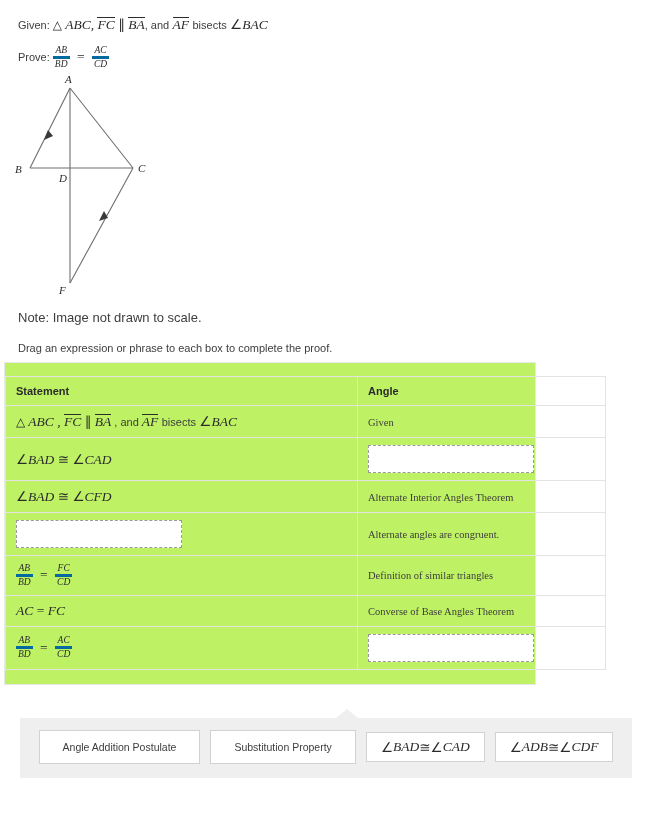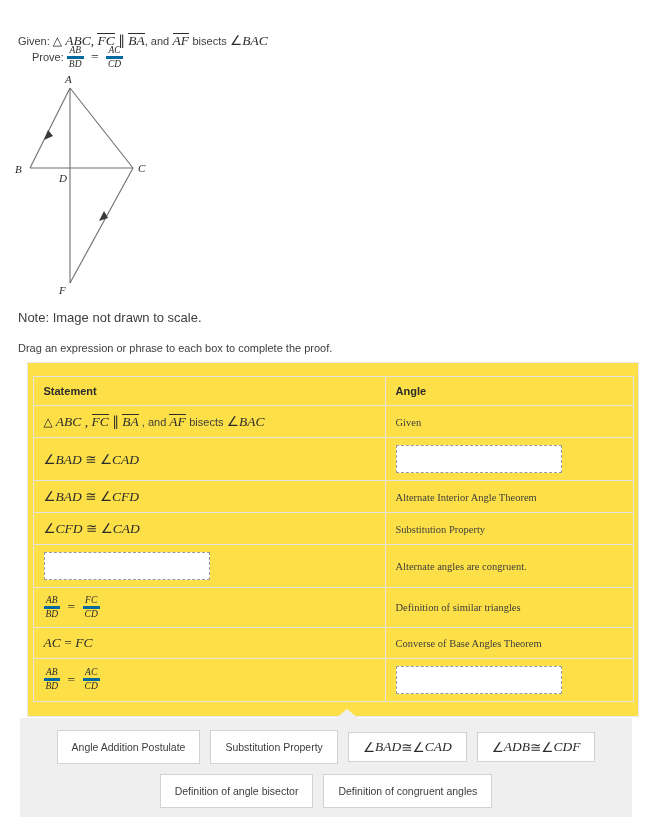--- a/index.html
+++ b/index.html
@@ -41,25 +41,25 @@
     line-height: 1.15;
     font-family: "Liberation Serif", serif;
   }
   .frac .num { display: block; padding: 0 2px; }
   .frac .den { display: block; padding: 0 2px; border-top: 3px solid #0369a1; }
   .eq { font-style: normal; padding: 0 4px; vertical-align: middle; }
 
   
   #given-line {
     position: absolute;
-    left: 18px; top: 32px;
+    left: 18px; top: 16px;
   }
   #prove-line {
     position: absolute;
-    left: 32px; top: 45px;
+    left: 18px; top: 45px;
   }
   .lead {
     font-family: "Liberation Sans", sans-serif;
     font-style: normal;
     font-size: 11px;
     color: #3d3d3d;
   }
 
   
   #figure {
@@ -77,23 +77,23 @@
   #drag-instruction {
     position: absolute;
     left: 18px; top: 342px;
     font-size: 11px;
     color: #3d3d3d;
   }
 
   
   #proof-card {
     position: absolute;
-    left: 27px; top: 362px;
-    width: 612px;
-    background: #fde047;
+    left: 4px; top: 362px;
+    width: 532px;
+    background: #bef264;
     border: 1px solid #e8e8e8;
     box-sizing: border-box;
   }
   #proof-table {
     width: 600px;
     margin: 13px auto 14px auto;
     border-collapse: collapse;
     table-layout: fixed;
   }
   #proof-table th, #proof-table td {
@@ -151,21 +151,21 @@
     display: flex;
     justify-content: center;
     align-items: center;
     gap: 10px;
     margin-bottom: 10px;
   }
   .chip-row:last-child { margin-bottom: 0; }
   .chip {
     background: #ffffff;
     border: 1px solid #d2d2d2;
-    padding: 7px 14px;
+    padding: 7px 23px;
     font-size: 10.5px;
     color: #3d3d3d;
     font-family: "Liberation Sans", sans-serif;
     white-space: nowrap;
     cursor: pointer;
     display: inline-flex;
     align-items: center;
     justify-content: center;
     min-height: 18px;
   }
@@ -267,34 +267,24 @@
         </td>
       </tr>
 
       <tr>
         <td>
           <span class="math">
             <span class="sym">∠</span>BAD <span class="sym">≅</span> <span class="sym">∠</span>CFD
           </span>
         </td>
         <td>
-          <span class="reason-text">Alternate Interior Angle Theorem</span>
-        </td>
-      </tr>
-
-      <tr>
-        <td>
-          <span class="math">
-            <span class="sym">∠</span>CFD <span class="sym">≅</span> <span class="sym">∠</span>CAD
-          </span>
-        </td>
-        <td>
-          <span class="reason-text">Substitution Property</span>
-        </td>
-      </tr>
+          <span class="reason-text">Alternate Interior Angles Theorem</span>
+        </td>
+      </tr>
+
 
       <tr class="tall-row">
         <td>
           <div class="dropbox statement-slot"></div>
         </td>
         <td>
           <span class="reason-text">Alternate angles are congruent.</span>
         </td>
       </tr>
 
@@ -356,17 +346,13 @@
     <div class="chip">Angle Addition Postulate</div>
     <div class="chip">Substitution Property</div>
     <div class="chip math-chip">
       <span class="sym">∠</span>BAD <span class="sym">≅</span> <span class="sym">∠</span>CAD
     </div>
     <div class="chip math-chip">
       <span class="sym">∠</span>ADB <span class="sym">≅</span> <span class="sym">∠</span>CDF
     </div>
   </div>
 
-  <div class="chip-row">
-    <div class="chip">Definition of angle bisector</div>
-    <div class="chip">Definition of congruent angles</div>
-  </div>
 </div>
 
 </body></html>

